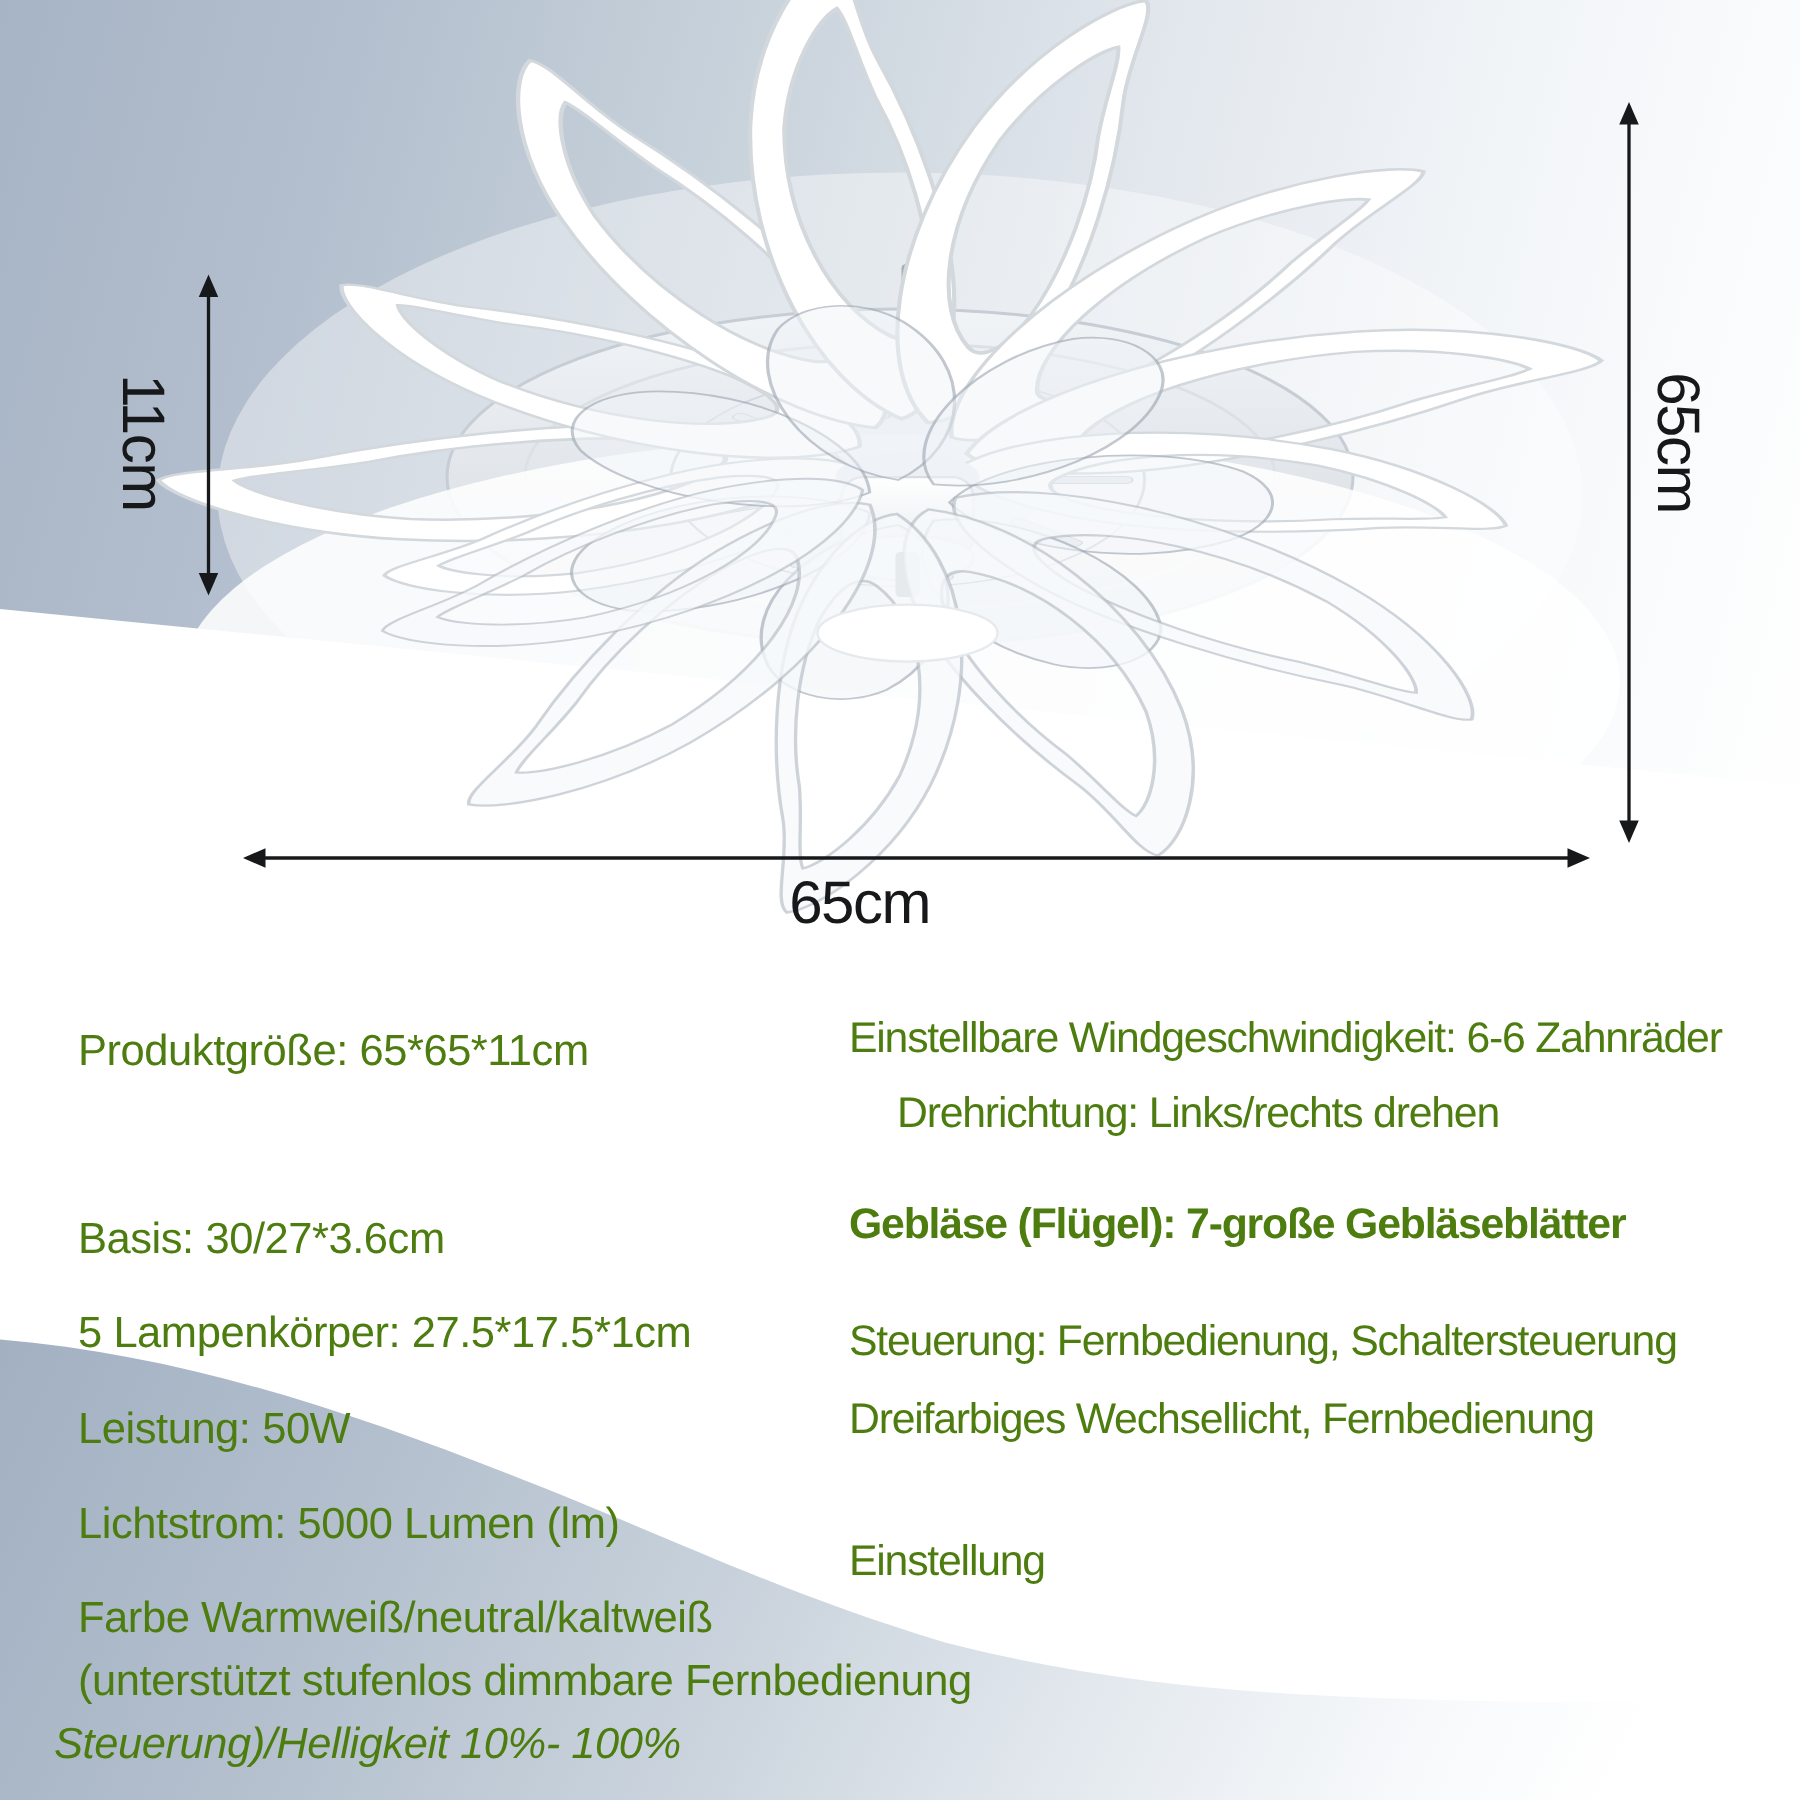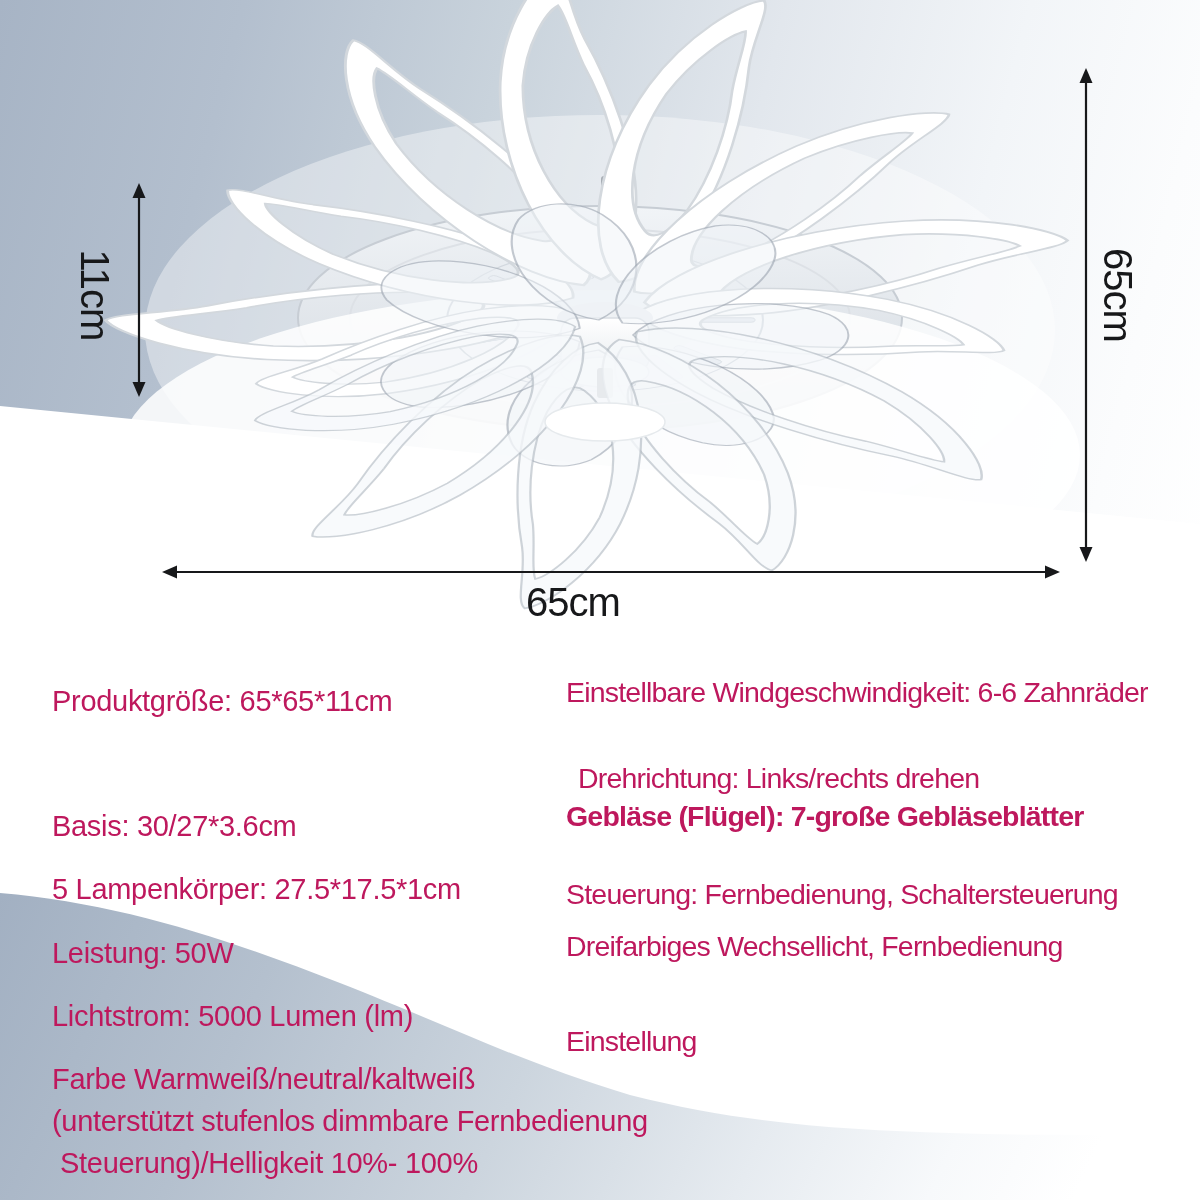--- a/index.html
+++ b/index.html
@@ -29,21 +29,21 @@
   .tick{fill:#e7ebf0;stroke:#c3cad2;stroke-width:1;}
   
   .arrows-svg{position:absolute;top:0;left:0;width:1200px;height:1200px;}
   .dim-label{
     position:absolute;width:100px;height:44px;line-height:44px;text-align:center;
     font-size:40px;letter-spacing:-1px;color:#17181a;font-weight:400;
   }
   .dim-label.rot{transform:rotate(90deg);}
   
   .spec{
-    position:absolute;color:#be185d;font-size:29px;white-space:nowrap;
+    position:absolute;color:#4d7c0f;font-size:29px;white-space:nowrap;
     letter-spacing:-0.3px;z-index:3;
   }
   .spec.right{font-size:28.5px;letter-spacing:-0.8px;}
 </style>
 </head>
 <body>
 
 <div id="stage">
 
   <div class="hero-bg"></div>
@@ -185,22 +185,22 @@
   <div class="dim-label rot" style="left:1068px;top:273px;">65cm</div>
   <div class="dim-label" style="left:523px;top:580px;">65cm</div>
 
   <div class="spec" style="left:52px;top:685px;">Produktgröße: 65*65*11cm</div>
   <div class="spec" style="left:52px;top:810px;">Basis: 30/27*3.6cm</div>
   <div class="spec" style="left:52px;top:873px;">5 Lampenkörper: 27.5*17.5*1cm</div>
   <div class="spec" style="left:52px;top:937px;">Leistung: 50W</div>
   <div class="spec" style="left:52px;top:1000px;">Lichtstrom: 5000 Lumen (lm)</div>
   <div class="spec" style="left:52px;top:1063px;">Farbe Warmweiß/neutral/kaltweiß</div>
   <div class="spec" style="left:52px;top:1105px;">(unterstützt stufenlos dimmbare Fernbedienung</div>
-  <div class="spec" style="left:60px;top:1147px;">Steuerung)/Helligkeit 10%- 100%</div>
+  <div class="spec" style="left:36px;top:1147px;font-style:italic;">Steuerung)/Helligkeit 10%- 100%</div>
 
   <div class="spec right" style="left:566px;top:676px;">Einstellbare Windgeschwindigkeit: 6-6 Zahnräder</div>
-  <div class="spec right" style="left:578px;top:726px;margin-top:36px;">Drehrichtung: Links/rechts drehen</div>
+  <div class="spec right" style="left:598px;top:726px;">Drehrichtung: Links/rechts drehen</div>
   <div class="spec right" style="left:566px;top:800px;font-weight:bold;">Gebläse (Flügel): 7-große Gebläseblätter</div>
   <div class="spec right" style="left:566px;top:930px;">Dreifarbiges Wechsellicht, Fernbedienung</div>
   <div class="spec right" style="left:566px;top:878px;">Steuerung: Fernbedienung, Schaltersteuerung</div>
   <div class="spec right" style="left:566px;top:1025px;">Einstellung</div>
 
 </div>
 
 </body></html>

